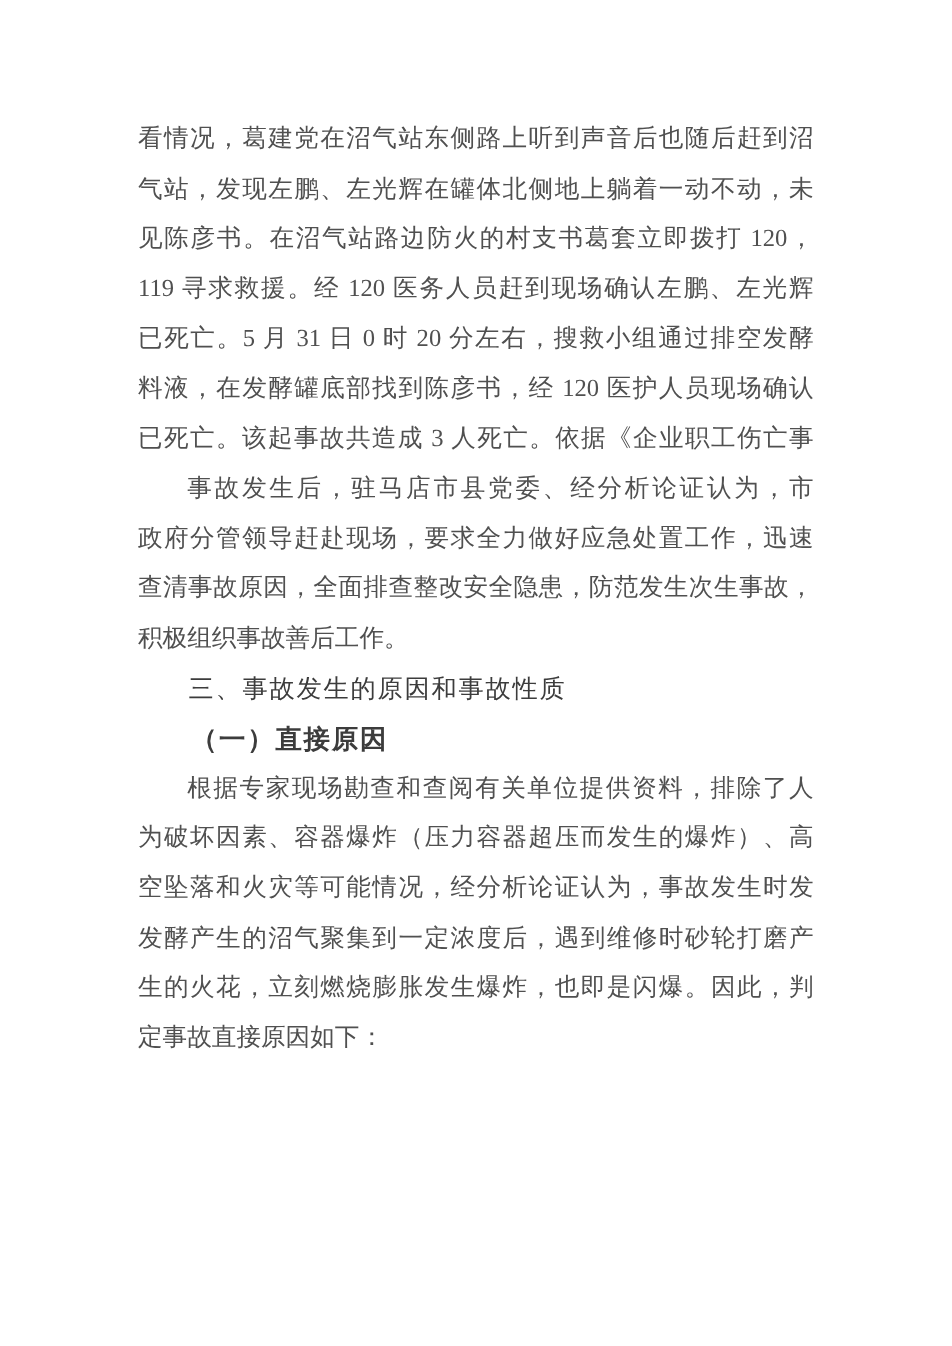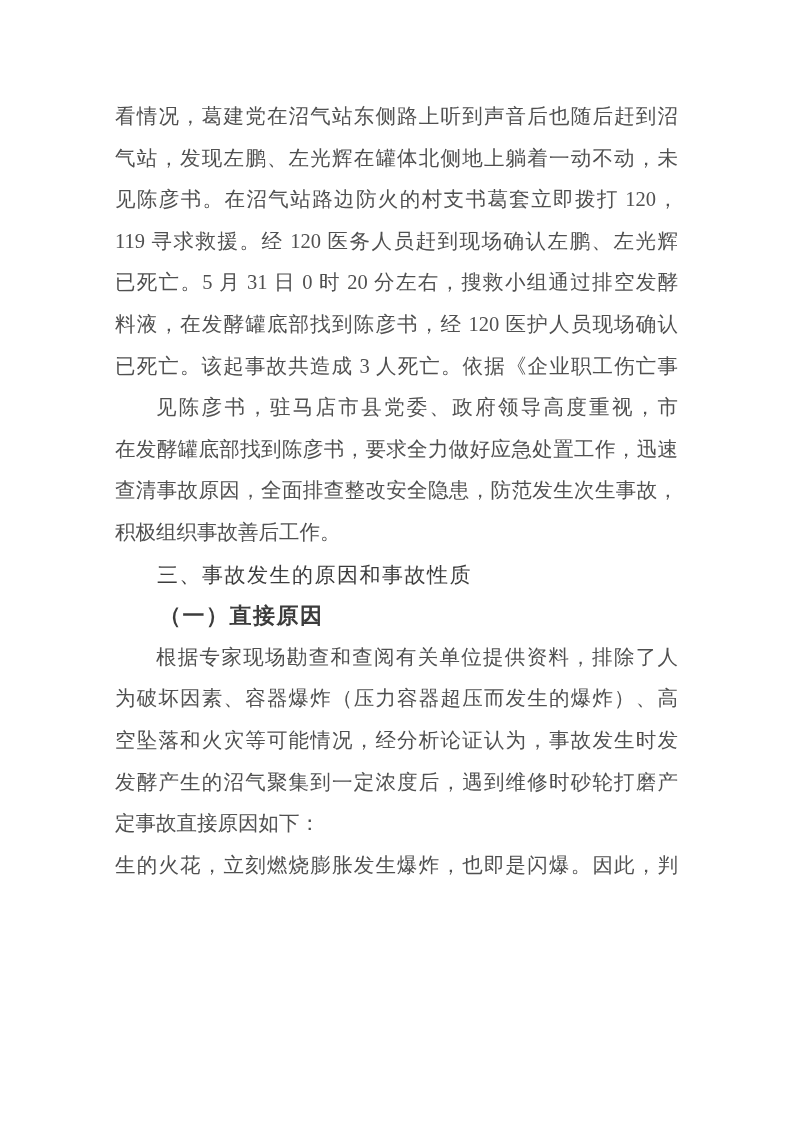--- a/index.html
+++ b/index.html
@@ -62,26 +62,26 @@
 
 <div class="page" style="background: rgb(255, 255, 255);">
   <div class="doc" id="doc">
       <div class="ln ">看情况，葛建党在沼气站东侧路上听到声音后也随后赶到沼</div>
       <div class="ln ">气站，发现左鹏、左光辉在罐体北侧地上躺着一动不动，未</div>
       <div class="ln ">见陈彦书。在沼气站路边防火的村支书葛套立即拨打 120，</div>
       <div class="ln ">119 寻求救援。经 120 医务人员赶到现场确认左鹏、左光辉</div>
       <div class="ln ">已死亡。5 月 31 日 0 时 20 分左右，搜救小组通过排空发酵</div>
       <div class="ln ">料液，在发酵罐底部找到陈彦书，经 120 医护人员现场确认</div>
       <div class="ln ">已死亡。该起事故共造成 3 人死亡。依据《企业职工伤亡事</div>
-      <div class="ln ind">见陈彦书，驻马店市县党委、政府领导高度重视，市</div>
-      <div class="ln ">在发酵罐底部找到陈彦书，要求全力做好应急处置工作，迅速</div>
+      <div class="ln ind">事故发生后，驻马店市县党委、经分析论证认为，市</div>
+      <div class="ln ">政府分管领导赶赴现场，要求全力做好应急处置工作，迅速</div>
       <div class="ln ">查清事故原因，全面排查整改安全隐患，防范发生次生事故，</div>
       <div class="ln end">积极组织事故善后工作。</div>
       <div class="ln h1">三、事故发生的原因和事故性质</div>
       <div class="ln h2">（一）直接原因</div>
       <div class="ln ind">根据专家现场勘查和查阅有关单位提供资料，排除了人</div>
       <div class="ln ">为破坏因素、容器爆炸（压力容器超压而发生的爆炸）、高</div>
       <div class="ln ">空坠落和火灾等可能情况，经分析论证认为，事故发生时发</div>
       <div class="ln ">发酵产生的沼气聚集到一定浓度后，遇到维修时砂轮打磨产</div>
+      <div class="ln ">生的火花，立刻燃烧膨胀发生爆炸，也即是闪爆。因此，判</div>
       <div class="ln end">定事故直接原因如下：</div>
-      <div class="ln ">生的火花，立刻燃烧膨胀发生爆炸，也即是闪爆。因此，判</div>
     </div>
 </div>
 
 </body></html>

